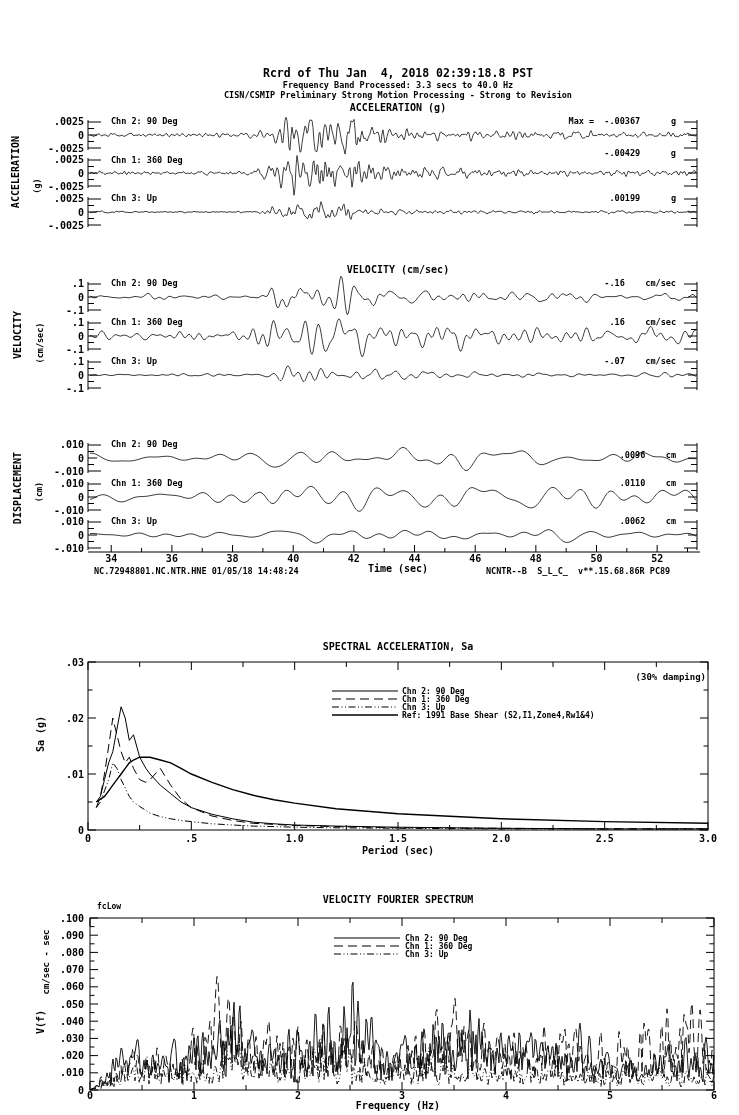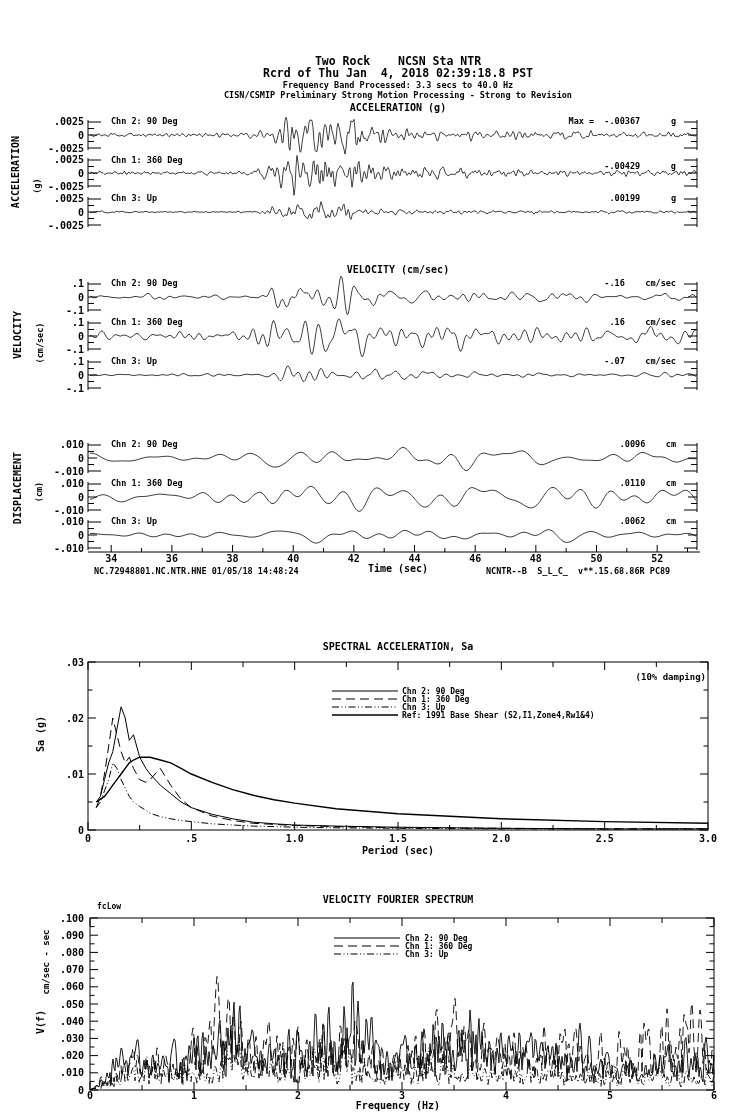--- a/index.html
+++ b/index.html
@@ -342,21 +342,20 @@
       <text x="84" y="1076.3" text-anchor="end" font-size="10" font-family="&quot;DejaVu Sans Mono&quot;,monospace" font-weight="700" fill="#000">.010</text>
       <text x="84" y="1093.5" text-anchor="end" font-size="10" font-family="&quot;DejaVu Sans Mono&quot;,monospace" font-weight="700" fill="#000">0</text>
       <polyline points="90,1090.0 91,1089.4 92,1089.0 93,1088.5 94,1087.6 95,1086.7 96,1086.0 97,1085.6 98,1086.2 99,1086.8 100,1082.6 101,1079.8 102,1080.2 103,1086.0 104,1081.6 105,1084.1 106,1077.9 107,1072.8 108,1076.9 109,1078.1 110,1072.5 111,1085.2 112,1065.4 113,1059.0 114,1068.0 115,1070.8 116,1057.9 117,1059.9 118,1067.2 119,1066.4 120,1056.1 121,1048.1 122,1048.8 123,1057.1 124,1065.0 125,1064.6 126,1060.4 127,1062.1 128,1075.5 129,1066.7 130,1057.3 131,1055.5 132,1056.8 133,1057.7 134,1056.6 135,1052.7 136,1046.2 137,1040.0 138,1039.7 139,1048.8 140,1067.5 141,1073.6 142,1076.6 143,1067.5 144,1060.1 145,1069.0 146,1069.1 147,1060.0 148,1067.0 149,1077.9 150,1073.6 151,1072.2 152,1057.6 153,1054.9 154,1062.1 155,1071.7 156,1072.4 157,1066.1 158,1063.2 159,1066.0 160,1069.2 161,1065.9 162,1059.1 163,1055.8 164,1058.3 165,1063.7 166,1066.6 167,1066.2 168,1068.5 169,1082.5 170,1065.2 171,1054.7 172,1048.2 173,1042.9 174,1038.9 175,1040.1 176,1050.4 177,1069.1 178,1077.0 179,1078.9 180,1063.4 181,1062.0 182,1083.4 183,1059.6 184,1057.5 185,1072.9 186,1070.5 187,1080.7 188,1057.3 189,1045.6 190,1049.0 191,1061.3 192,1063.4 193,1048.7 194,1037.9 195,1046.6 196,1069.9 197,1038.8 198,1035.8 199,1052.5 200,1071.1 201,1060.0 202,1038.9 203,1032.4 204,1049.0 205,1064.4 206,1046.6 207,1057.0 208,1065.6 209,1051.6 210,1059.6 211,1068.7 212,1051.1 213,1046.4 214,1049.0 215,1054.8 216,1059.7 217,1055.4 218,1040.1 219,1024.2 220,1020.2 221,1037.0 222,1067.3 223,1040.7 224,1047.1 225,1074.8 226,1076.5 227,1043.5 228,1028.0 229,1045.4 230,1041.4 231,1025.2 232,1063.2 233,1017.8 234,1002.2 235,1026.6 236,1059.5 237,1044.8 238,1052.3 239,1012.7 240,1005.8 241,1027.8 242,1064.7 243,1069.4 244,1060.3 245,1048.5 246,1059.0 247,1061.5 248,1045.8 249,1042.5 250,1040.9 251,1035.4 252,1029.8 253,1031.8 254,1041.9 255,1053.2 256,1057.0 257,1056.4 258,1063.2 259,1069.3 260,1052.6 261,1050.8 262,1062.6 263,1070.9 264,1059.1 265,1058.4 266,1065.5 267,1073.8 268,1055.4 269,1044.9 270,1043.9 271,1051.5 272,1060.0 273,1058.4 274,1050.3 275,1049.0 276,1062.5 277,1065.8 278,1055.0 279,1061.1 280,1073.1 281,1068.8 282,1055.4 283,1053.2 284,1074.2 285,1054.2 286,1052.9 287,1068.2 288,1036.1 289,1029.3 290,1045.4 291,1078.4 292,1069.0 293,1069.3 294,1059.0 295,1082.2 296,1044.9 297,1030.1 298,1032.6 299,1044.3 300,1051.5 301,1050.1 302,1052.0 303,1067.3 304,1065.3 305,1059.4 306,1071.0 307,1077.1 308,1064.9 309,1044.9 310,1041.2 311,1059.9 312,1064.7 313,1076.1 314,1038.1 315,1013.9 316,1014.9 317,1037.7 318,1063.4 319,1058.6 320,1042.0 321,1047.4 322,1056.7 323,1025.4 324,1025.4 325,1050.0 326,1072.5 327,1045.1 328,1014.3 329,1007.2 330,1031.4 331,1064.7 332,1047.6 333,1073.0 334,1041.4 335,1042.7 336,1064.7 337,1071.8 338,1061.9 339,1055.1 340,1068.3 341,1044.0 342,1057.9 343,1032.4 344,1006.5 345,1018.9 346,1065.9 347,1027.7 348,1047.6 349,1038.6 350,1037.1 351,1032.6 352,985.9 353,982.2 354,1016.5 355,1065.7 356,1059.0 357,1018.3 358,1001.0 359,1017.8 360,1061.0 361,1058.3 362,1063.4 363,1040.5 364,1053.5 365,1043.7 366,1019.1 367,1022.2 368,1041.1 369,1049.8 370,1034.4 371,1017.7 372,1017.4 373,1039.4 374,1068.2 375,1042.8 376,1039.9 377,1043.4 378,1044.7 379,1046.6 380,1056.4 381,1080.0 382,1064.0 383,1066.2 384,1074.7 385,1070.8 386,1057.9 387,1051.3 388,1057.5 389,1080.3 390,1062.9 391,1064.4 392,1080.6 393,1066.3 394,1061.2 395,1057.4 396,1053.1 397,1052.8 398,1063.0 399,1067.8 400,1050.3 401,1044.4 402,1045.2 403,1044.8 404,1040.1 405,1035.4 406,1038.0 407,1052.5 408,1074.3 409,1053.9 410,1053.6 411,1067.8 412,1068.7 413,1067.5 414,1067.9 415,1049.3 416,1045.0 417,1057.7 418,1068.0 419,1058.1 420,1076.3 421,1043.5 422,1031.7 423,1041.2 424,1069.4 425,1063.5 426,1078.7 427,1053.4 428,1054.5 429,1065.9 430,1043.5 431,1053.6 432,1049.6 433,1024.5 434,1031.9 435,1076.5 436,1036.9 437,1042.8 438,1062.6 439,1036.1 440,1047.9 441,1050.6 442,1023.0 443,1024.0 444,1045.7 445,1074.5 446,1073.2 447,1049.1 448,1033.9 449,1032.7 450,1045.1 451,1071.7 452,1055.5 453,1050.0 454,1060.5 455,1071.0 456,1067.7 457,1057.7 458,1033.9 459,1030.3 460,1056.1 461,1043.6 462,1029.7 463,1049.5 464,1052.8 465,1039.9 466,1060.5 467,1059.3 468,1078.8 469,1030.3 470,1010.0 471,1023.9 472,1070.6 473,1031.3 474,1042.9 475,1054.1 476,1034.8 477,1063.4 478,1032.0 479,1018.5 480,1042.7 481,1049.6 482,1031.5 483,1048.4 484,1062.2 485,1048.6 486,1057.8 487,1066.5 488,1054.5 489,1041.2 490,1044.2 491,1070.8 492,1052.9 493,1050.5 494,1064.3 495,1074.7 496,1060.4 497,1048.0 498,1054.1 499,1062.8 500,1037.1 501,1032.8 502,1044.3 503,1058.1 504,1058.8 505,1053.6 506,1061.3 507,1060.0 508,1039.5 509,1035.6 510,1043.4 511,1050.8 512,1048.9 513,1046.3 514,1056.2 515,1066.2 516,1051.4 517,1063.9 518,1050.5 519,1032.8 520,1035.1 521,1053.7 522,1069.9 523,1058.4 524,1056.6 525,1052.1 526,1044.8 527,1040.9 528,1041.6 529,1042.0 530,1037.4 531,1032.6 532,1036.9 533,1057.6 534,1055.2 535,1039.3 536,1040.8 537,1051.9 538,1060.8 539,1057.3 540,1048.3 541,1042.7 542,1042.5 543,1046.2 544,1053.6 545,1068.6 546,1061.2 547,1048.6 548,1046.9 549,1053.4 550,1059.3 551,1055.2 552,1046.8 553,1046.9 554,1064.5 555,1055.4 556,1043.2 557,1051.0 558,1076.8 559,1055.9 560,1060.9 561,1069.3 562,1056.4 563,1064.1 564,1065.5 565,1053.6 566,1058.7 567,1081.1 568,1065.4 569,1073.2 570,1064.9 571,1057.4 572,1061.8 573,1071.7 574,1072.3 575,1062.1 576,1057.4 577,1071.6 578,1051.0 579,1029.5 580,1023.2 581,1032.8 582,1053.4 583,1076.1 584,1080.6 585,1067.3 586,1066.0 587,1071.2 588,1047.5 589,1036.0 590,1038.3 591,1052.5 592,1073.4 593,1074.0 594,1083.3 595,1069.7 596,1067.4 597,1071.3 598,1074.0 599,1069.1 600,1062.0 601,1059.2 602,1064.0 603,1078.8 604,1066.3 605,1058.0 606,1053.7 607,1052.0 608,1053.0 609,1058.0 610,1068.3 611,1077.6 612,1067.7 613,1065.6 614,1066.6 615,1067.4 616,1067.3 617,1068.3 618,1072.1 619,1079.2 620,1077.3 621,1072.3 622,1067.8 623,1064.2 624,1064.3 625,1071.9 626,1074.1 627,1065.3 628,1068.4 629,1076.9 630,1062.5 631,1060.2 632,1068.5 633,1076.9 634,1067.7 635,1068.7 636,1074.6 637,1080.4 638,1081.5 639,1079.4 640,1077.4 641,1075.3 642,1074.1 643,1077.3 644,1076.0 645,1066.8 646,1065.0 647,1072.8 648,1075.0 649,1069.3 650,1075.9 651,1075.4 652,1075.1 653,1072.1 654,1058.4 655,1054.9 656,1061.7 657,1072.9 658,1074.2 659,1063.2 660,1055.0 661,1057.4 662,1073.6 663,1065.2 664,1057.0 665,1056.8 666,1056.6 667,1051.4 668,1045.1 669,1044.5 670,1053.3 671,1071.2 672,1071.7 673,1071.4 674,1076.5 675,1065.3 676,1066.6 677,1080.9 678,1063.5 679,1060.7 680,1072.6 681,1066.1 682,1059.2 683,1072.7 684,1056.2 685,1039.3 686,1037.6 687,1049.7 688,1068.2 689,1077.3 690,1066.1 691,1058.3 692,1064.9 693,1069.9 694,1056.2 695,1061.6 696,1072.1 697,1055.8 698,1058.2 699,1076.8 700,1067.2 701,1069.7 702,1079.2 703,1081.9 704,1060.0 705,1043.0 706,1037.2 707,1044.3 708,1059.8 709,1073.3 710,1071.2 711,1063.6 712,1065.5 713,1074.3 714,1055.1" fill="none" stroke="#000" stroke-width="0.9"></polyline>
       <polyline points="90,1090.0 91,1089.3 92,1088.6 93,1088.7 94,1088.2 95,1088.2 96,1086.2 97,1083.6 98,1084.1 99,1085.0 100,1079.2 101,1076.8 102,1077.7 103,1080.2 104,1081.3 105,1081.0 106,1082.3 107,1085.2 108,1081.5 109,1082.8 110,1086.4 111,1082.7 112,1076.9 113,1075.3 114,1082.0 115,1075.8 116,1074.1 117,1081.6 118,1078.4 119,1081.2 120,1068.8 121,1065.7 122,1077.3 123,1067.8 124,1062.2 125,1066.2 126,1073.3 127,1073.7 128,1068.3 129,1064.7 130,1063.8 131,1060.7 132,1053.5 133,1047.8 134,1050.6 135,1066.5 136,1066.9 137,1055.1 138,1056.7 139,1065.5 140,1073.4 141,1074.2 142,1071.9 143,1071.5 144,1071.9 145,1069.2 146,1064.3 147,1061.0 148,1061.4 149,1064.4 150,1068.9 151,1077.6 152,1071.3 153,1061.3 154,1061.3 155,1078.8 156,1058.4 157,1047.8 158,1051.1 159,1065.8 160,1078.4 161,1073.4 162,1077.0 163,1073.3 164,1062.7 165,1055.5 166,1056.1 167,1062.1 168,1066.0 169,1064.1 170,1063.3 171,1071.9 172,1071.4 173,1063.9 174,1070.3 175,1074.8 176,1068.5 177,1076.6 178,1074.2 179,1077.9 180,1067.9 181,1058.5 182,1058.8 183,1064.6 184,1066.1 185,1060.4 186,1055.8 187,1058.9 188,1071.0 189,1071.1 190,1058.5 191,1046.3 192,1033.8 193,1027.9 194,1036.5 195,1065.0 196,1052.1 197,1043.4 198,1055.9 199,1075.7 200,1064.9 201,1077.6 202,1069.3 203,1073.5 204,1049.2 205,1037.3 206,1038.9 207,1045.4 208,1042.6 209,1029.8 210,1021.0 211,1026.6 212,1049.9 213,1054.1 214,1025.9 215,1004.8 216,986.7 217,976.5 218,980.9 219,1001.5 220,1030.6 221,1051.5 222,1049.4 223,1039.7 224,1041.8 225,1067.5 226,1037.7 227,1014.2 228,1000.0 229,998.2 230,1014.2 231,1055.6 232,1031.8 233,1014.6 234,1020.1 235,1036.7 236,1049.7 237,1053.9 238,1065.0 239,1051.8 240,1028.6 241,1021.5 242,1033.0 243,1059.4 244,1062.6 245,1061.4 246,1071.6 247,1051.0 248,1039.9 249,1037.2 250,1044.7 251,1065.7 252,1059.1 253,1055.8 254,1072.7 255,1044.4 256,1036.5 257,1046.4 258,1066.7 259,1078.2 260,1063.8 261,1057.9 262,1075.7 263,1050.5 264,1038.6 265,1040.6 266,1044.7 267,1037.6 268,1024.7 269,1021.1 270,1035.2 271,1064.5 272,1065.4 273,1076.4 274,1064.9 275,1076.6 276,1046.3 277,1035.7 278,1050.4 279,1060.2 280,1043.3 281,1057.3 282,1056.8 283,1042.3 284,1051.0 285,1077.2 286,1062.3 287,1059.3 288,1054.6 289,1046.8 290,1047.5 291,1069.2 292,1050.1 293,1038.2 294,1044.8 295,1056.8 296,1052.4 297,1035.1 298,1026.8 299,1038.8 300,1073.2 301,1057.2 302,1069.3 303,1057.7 304,1055.0 305,1070.6 306,1043.3 307,1039.8 308,1053.7 309,1068.7 310,1061.7 311,1047.4 312,1046.4 313,1064.7 314,1065.2 315,1068.0 316,1063.4 317,1057.3 318,1070.6 319,1041.8 320,1039.4 321,1072.4 322,1036.9 323,1023.8 324,1032.8 325,1052.3 326,1065.7 327,1066.6 328,1076.4 329,1055.5 330,1040.0 331,1039.2 332,1051.9 333,1068.7 334,1076.2 335,1075.8 336,1070.6 337,1061.7 338,1074.8 339,1046.0 340,1025.8 341,1027.2 342,1055.5 343,1048.0 344,1038.4 345,1059.2 346,1051.2 347,1038.6 348,1044.2 349,1054.6 350,1056.2 351,1053.6 352,1063.2 353,1055.2 354,1031.5 355,1021.0 356,1021.9 357,1029.0 358,1037.8 359,1049.4 360,1072.4 361,1052.0 362,1040.1 363,1041.0 364,1052.6 365,1070.8 366,1071.9 367,1076.0 368,1060.5 369,1054.0 370,1060.3 371,1068.8 372,1049.4 373,1045.5 374,1056.7 375,1076.2 376,1065.5 377,1079.3 378,1060.4 379,1060.9 380,1072.4 381,1050.9 382,1045.8 383,1054.2 384,1070.1 385,1077.1 386,1079.2 387,1077.2 388,1076.9 389,1077.8 390,1076.3 391,1079.2 392,1070.3 393,1058.5 394,1055.0 395,1064.3 396,1073.6 397,1066.8 398,1075.8 399,1056.6 400,1054.1 401,1068.3 402,1068.7 403,1069.1 404,1071.1 405,1064.7 406,1074.7 407,1051.8 408,1045.4 409,1053.3 410,1063.6 411,1059.9 412,1050.7 413,1055.9 414,1063.5 415,1037.4 416,1035.9 417,1059.9 418,1057.3 419,1055.8 420,1069.7 421,1053.7 422,1076.4 423,1040.6 424,1026.5 425,1036.0 426,1062.0 427,1070.9 428,1073.5 429,1058.8 430,1062.6 431,1070.6 432,1058.3 433,1056.4 434,1048.4 435,1029.0 436,1011.5 437,1009.4 438,1026.0 439,1051.6 440,1062.6 441,1050.7 442,1046.5 443,1071.1 444,1043.4 445,1036.9 446,1063.9 447,1042.8 448,1036.0 449,1062.4 450,1043.0 451,1027.7 452,1024.9 453,1018.4 454,1004.8 455,998.4 456,1009.1 457,1034.6 458,1056.8 459,1050.2 460,1033.2 461,1033.0 462,1061.7 463,1041.6 464,1026.4 465,1031.0 466,1041.3 467,1041.9 468,1033.5 469,1029.5 470,1036.6 471,1052.8 472,1073.1 473,1067.7 474,1060.9 475,1058.0 476,1062.2 477,1079.8 478,1064.2 479,1063.3 480,1070.3 481,1067.2 482,1048.5 483,1029.9 484,1023.0 485,1033.0 486,1058.2 487,1061.5 488,1048.9 489,1047.9 490,1048.6 491,1048.1 492,1050.5 493,1058.0 494,1064.5 495,1058.9 496,1045.8 497,1036.5 498,1036.5 499,1043.6 500,1051.8 501,1058.1 502,1068.8 503,1063.9 504,1047.3 505,1043.3 506,1054.3 507,1074.8 508,1055.5 509,1053.3 510,1060.9 511,1081.5 512,1056.5 513,1040.5 514,1032.8 515,1039.4 516,1063.5 517,1059.2 518,1057.9 519,1070.0 520,1051.3 521,1058.2 522,1062.5 523,1047.4 524,1059.1 525,1057.7 526,1043.8 527,1053.8 528,1070.3 529,1057.9 530,1069.5 531,1065.4 532,1066.3 533,1071.1 534,1064.0 535,1078.4 536,1061.0 537,1058.2 538,1063.7 539,1063.8 540,1055.7 541,1055.3 542,1070.9 543,1038.3 544,1025.3 545,1034.3 546,1065.9 547,1050.1 548,1045.6 549,1055.4 550,1067.1 551,1076.9 552,1066.7 553,1055.9 554,1055.9 555,1076.2 556,1048.2 557,1043.2 558,1063.7 559,1048.8 560,1033.7 561,1035.7 562,1042.8 563,1040.9 564,1031.5 565,1029.1 566,1043.7 567,1072.7 568,1045.6 569,1043.8 570,1055.8 571,1067.9 572,1063.3 573,1048.3 574,1035.2 575,1028.3 576,1029.0 577,1038.9 578,1060.7 579,1060.8 580,1046.1 581,1047.9 582,1062.4 583,1072.9 584,1061.9 585,1058.5 586,1055.2 587,1052.4 588,1055.7 589,1069.7 590,1067.9 591,1062.6 592,1070.6 593,1076.5 594,1076.8 595,1072.0 596,1065.3 597,1064.4 598,1060.3 599,1047.9 600,1035.2 601,1032.3 602,1044.8 603,1074.5 604,1058.4 605,1059.0 606,1076.9 607,1065.5 608,1062.2 609,1063.5 610,1063.2 611,1062.5 612,1067.0 613,1077.8 614,1078.6 615,1077.0 616,1076.5 617,1063.7 618,1042.5 619,1031.5 620,1035.9 621,1051.8 622,1064.5 623,1057.8 624,1047.4 625,1052.3 626,1072.5 627,1046.4 628,1046.7 629,1071.9 630,1056.7 631,1057.6 632,1078.9 633,1063.0 634,1072.9 635,1065.7 636,1064.5 637,1076.1 638,1071.6 639,1048.5 640,1032.0 641,1036.3 642,1073.9 643,1036.1 644,1023.1 645,1029.6 646,1040.3 647,1038.8 648,1029.7 649,1029.4 650,1044.7 651,1070.3 652,1075.8 653,1063.3 654,1053.7 655,1061.0 656,1075.5 657,1072.2 658,1068.6 659,1070.9 660,1051.8 661,1028.7 662,1025.9 663,1045.5 664,1076.1 665,1061.5 666,1027.1 667,1008.8 668,1019.3 669,1062.0 670,1040.5 671,1040.7 672,1072.0 673,1054.7 674,1067.1 675,1054.1 676,1047.1 677,1055.6 678,1058.7 679,1043.0 680,1028.6 681,1033.8 682,1077.5 683,1029.4 684,1014.5 685,1017.0 686,1024.0 687,1026.3 688,1030.3 689,1052.7 690,1039.4 691,1009.7 692,1003.1 693,1017.9 694,1047.9 695,1061.0 696,1052.7 697,1071.2 698,1043.3 699,1020.6 700,1009.9 701,1015.6 702,1039.3 703,1063.4 704,1043.7 705,1049.6 706,1070.4 707,1066.4 708,1073.4 709,1060.0 710,1063.3 711,1064.5 712,1049.9 713,1050.8 714,1074.6" fill="none" stroke="#000" stroke-width="0.9" stroke-dasharray="9,5"></polyline>
       <polyline points="90,1090.0 91,1089.5 92,1089.2 93,1088.4 94,1088.7 95,1088.9 96,1088.1 97,1086.0 98,1085.4 99,1087.5 100,1086.4 101,1088.7 102,1083.1 103,1080.7 104,1081.9 105,1085.9 106,1086.8 107,1085.5 108,1084.9 109,1083.4 110,1078.1 111,1077.1 112,1081.3 113,1085.1 114,1086.6 115,1078.0 116,1073.4 117,1074.1 118,1078.6 119,1083.9 120,1084.9 121,1080.1 122,1074.0 123,1070.0 124,1072.0 125,1082.6 126,1075.4 127,1074.4 128,1081.7 129,1078.3 130,1075.4 131,1073.7 132,1070.0 133,1067.7 134,1071.8 135,1080.8 136,1068.8 137,1067.6 138,1074.6 139,1083.1 140,1078.2 141,1077.8 142,1075.5 143,1073.7 144,1080.9 145,1069.2 146,1057.8 147,1056.4 148,1065.9 149,1083.9 150,1071.9 151,1072.1 152,1072.3 153,1066.4 154,1060.1 155,1060.8 156,1070.9 157,1079.3 158,1073.4 159,1079.1 160,1082.4 161,1083.5 162,1073.2 163,1069.1 164,1071.3 165,1076.1 166,1076.5 167,1073.6 168,1075.5 169,1080.3 170,1069.6 171,1069.2 172,1079.0 173,1077.5 174,1080.2 175,1075.6 176,1071.8 177,1080.7 178,1073.5 179,1073.3 180,1078.3 181,1066.2 182,1067.2 183,1084.5 184,1067.8 185,1065.1 186,1070.3 187,1075.8 188,1074.9 189,1072.3 190,1075.1 191,1081.6 192,1073.1 193,1072.1 194,1074.5 195,1076.3 196,1078.0 197,1084.0 198,1075.0 199,1074.4 200,1079.5 201,1065.3 202,1060.2 203,1064.8 204,1076.5 205,1080.6 206,1081.1 207,1073.7 208,1074.5 209,1083.9 210,1076.3 211,1078.6 212,1084.2 213,1079.3 214,1070.8 215,1066.4 216,1067.9 217,1072.5 218,1076.3 219,1082.0 220,1071.8 221,1061.6 222,1060.5 223,1079.5 224,1054.1 225,1040.3 226,1041.0 227,1051.0 228,1059.5 229,1059.1 230,1057.5 231,1066.2 232,1070.2 233,1055.5 234,1055.0 235,1061.9 236,1063.1 237,1053.2 238,1043.0 239,1041.6 240,1050.4 241,1063.9 242,1074.1 243,1079.4 244,1075.7 245,1063.7 246,1058.3 247,1065.0 248,1076.0 249,1061.4 250,1062.1 251,1073.9 252,1076.8 253,1075.3 254,1078.2 255,1073.2 256,1064.0 257,1059.1 258,1062.3 259,1071.1 260,1076.7 261,1071.1 262,1063.2 263,1060.5 264,1063.2 265,1067.3 266,1068.3 267,1068.3 268,1073.5 269,1076.5 270,1064.0 271,1059.1 272,1060.2 273,1063.5 274,1065.5 275,1066.1 276,1068.4 277,1074.9 278,1082.8 279,1077.1 280,1080.4 281,1078.0 282,1071.3 283,1069.0 284,1071.5 285,1080.2 286,1075.3 287,1069.4 288,1068.8 289,1071.6 290,1074.9 291,1075.2 292,1074.1 293,1075.7 294,1083.3 295,1077.6 296,1077.7 297,1082.8 298,1077.2 299,1083.6 300,1071.1 301,1062.7 302,1060.3 303,1063.4 304,1070.0 305,1079.4 306,1075.9 307,1069.3 308,1067.3 309,1070.5 310,1076.1 311,1074.9 312,1064.3 313,1053.5 314,1048.6 315,1052.0 316,1061.0 317,1069.8 318,1074.6 319,1082.7 320,1064.9 321,1051.2 322,1046.2 323,1054.4 324,1080.5 325,1059.8 326,1058.0 327,1072.9 328,1065.3 329,1056.2 330,1056.1 331,1058.9 332,1059.8 333,1059.4 334,1061.6 335,1068.1 336,1077.0 337,1083.9 338,1081.4 339,1081.7 340,1075.5 341,1065.4 342,1057.5 343,1052.6 344,1050.5 345,1051.2 346,1057.0 347,1072.3 348,1063.7 349,1050.8 350,1049.5 351,1060.2 352,1084.4 353,1067.5 354,1068.6 355,1076.3 356,1080.7 357,1074.7 358,1070.0 359,1072.7 360,1081.8 361,1074.4 362,1082.4 363,1069.0 364,1062.1 365,1064.7 366,1076.6 367,1073.9 368,1070.3 369,1073.3 370,1077.3 371,1078.1 372,1077.6 373,1080.3 374,1081.7 375,1078.6 376,1081.7 377,1080.3 378,1077.5 379,1079.0 380,1082.2 381,1083.0 382,1080.7 383,1079.7 384,1081.7 385,1084.5 386,1080.5 387,1073.0 388,1066.4 389,1063.1 390,1063.9 391,1068.5 392,1076.7 393,1077.6 394,1068.6 395,1063.1 396,1060.6 397,1061.5 398,1065.9 399,1073.8 400,1079.6 401,1070.6 402,1067.9 403,1070.8 404,1079.5 405,1075.9 406,1071.0 407,1069.7 408,1069.8 409,1071.0 410,1075.0 411,1084.7 412,1077.3 413,1082.7 414,1072.5 415,1066.5 416,1068.5 417,1076.9 418,1084.0 419,1074.3 420,1064.3 421,1061.5 422,1068.6 423,1081.1 424,1071.8 425,1073.5 426,1074.6 427,1066.0 428,1054.1 429,1047.3 430,1049.6 431,1059.1 432,1069.0 433,1071.7 434,1068.9 435,1068.8 436,1073.6 437,1080.2 438,1082.8 439,1085.6 440,1075.1 441,1064.6 442,1058.3 443,1059.0 444,1064.9 445,1069.5 446,1068.3 447,1065.9 448,1069.5 449,1083.6 450,1073.7 451,1077.8 452,1073.0 453,1064.8 454,1067.2 455,1079.1 456,1076.9 457,1079.1 458,1078.9 459,1075.7 460,1082.7 461,1075.8 462,1072.8 463,1075.4 464,1079.7 465,1081.2 466,1079.5 467,1077.5 468,1074.7 469,1070.4 470,1066.4 471,1065.5 472,1068.8 473,1074.1 474,1076.2 475,1073.9 476,1072.7 477,1077.3 478,1080.1 479,1074.3 480,1075.8 481,1080.8 482,1080.8 483,1074.5 484,1069.3 485,1068.6 486,1072.1 487,1077.5 488,1084.5 489,1078.2 490,1072.7 491,1071.4 492,1078.0 493,1074.7 494,1067.1 495,1068.1 496,1075.5 497,1082.4 498,1079.4 499,1075.3 500,1079.4 501,1076.1 502,1071.5 503,1080.7 504,1069.8 505,1064.4 506,1071.8 507,1075.5 508,1066.7 509,1069.0 510,1075.8 511,1077.4 512,1073.5 513,1074.5 514,1081.3 515,1070.7 516,1072.8 517,1077.9 518,1066.9 519,1068.7 520,1082.9 521,1073.7 522,1075.7 523,1084.1 524,1081.9 525,1078.8 526,1077.7 527,1075.4 528,1062.3 529,1058.5 530,1065.8 531,1083.3 532,1073.8 533,1074.9 534,1077.8 535,1074.0 536,1068.6 537,1068.7 538,1076.2 539,1082.2 540,1084.5 541,1075.5 542,1072.5 543,1079.3 544,1076.2 545,1073.4 546,1081.6 547,1074.6 548,1070.3 549,1070.8 550,1071.2 551,1069.8 552,1070.2 553,1076.6 554,1077.2 555,1068.4 556,1065.7 557,1066.3 558,1068.0 559,1071.1 560,1079.0 561,1076.5 562,1071.0 563,1074.1 564,1085.2 565,1077.3 566,1081.5 567,1079.3 568,1078.8 569,1081.4 570,1074.5 571,1077.0 572,1081.0 573,1075.0 574,1079.0 575,1079.5 576,1075.4 577,1078.2 578,1082.3 579,1079.3 580,1074.4 581,1074.4 582,1081.6 583,1079.6 584,1080.2 585,1083.2 586,1082.1 587,1078.8 588,1072.2 589,1074.3 590,1082.9 591,1074.7 592,1081.4 593,1072.0 594,1065.6 595,1069.7 596,1082.0 597,1080.3 598,1082.3 599,1073.6 600,1074.2 601,1086.9 602,1075.5 603,1076.4 604,1084.6 605,1083.9 606,1079.0 607,1071.9 608,1070.8 609,1074.7 610,1079.4 611,1081.0 612,1082.9 613,1079.8 614,1072.0 615,1069.6 616,1074.2 617,1086.0 618,1080.0 619,1085.1 620,1080.7 621,1084.8 622,1076.0 623,1070.3 624,1070.4 625,1074.0 626,1076.0 627,1074.0 628,1072.1 629,1074.5 630,1082.6 631,1078.7 632,1075.1 633,1074.1 634,1073.3 635,1073.1 636,1075.1 637,1079.6 638,1083.9 639,1082.5 640,1079.0 641,1078.8 642,1083.2 643,1084.3 644,1084.2 645,1076.5 646,1072.7 647,1073.9 648,1078.2 649,1080.2 650,1077.8 651,1076.5 652,1080.7 653,1080.1 654,1074.8 655,1075.0 656,1077.0 657,1075.3 658,1070.5 659,1067.6 660,1069.4 661,1074.6 662,1078.2 663,1076.7 664,1074.8 665,1077.9 666,1083.4 667,1076.7 668,1078.2 669,1086.0 670,1083.7 671,1081.5 672,1074.8 673,1073.3 674,1076.0 675,1078.1 676,1075.4 677,1071.7 678,1071.7 679,1076.7 680,1084.5 681,1087.0 682,1081.2 683,1080.3 684,1083.6 685,1074.2 686,1070.9 687,1073.2 688,1078.2 689,1080.4 690,1078.4 691,1077.9 692,1083.1 693,1080.0 694,1076.9 695,1080.1 696,1084.5 697,1080.7 698,1083.2 699,1083.2 700,1079.2 701,1077.1 702,1075.7 703,1075.7 704,1078.9 705,1085.0 706,1076.9 707,1074.0 708,1074.6 709,1076.5 710,1078.0 711,1079.9 712,1085.4 713,1079.7 714,1075.6" fill="none" stroke="#000" stroke-width="0.9" stroke-dasharray="7,2.5,1,2.5,1,2.5"></polyline>
       <line x1="334" y1="938" x2="400" y2="938" stroke="#000" stroke-width="1.1"></line>
       <line x1="334" y1="946" x2="400" y2="946" stroke="#000" stroke-width="1.1" stroke-dasharray="9,5"></line>
       <line x1="334" y1="954" x2="400" y2="954" stroke="#000" stroke-width="1.1" stroke-dasharray="7,2.5,1,2.5,1,2.5"></line>
     </svg>
 
-  <div class="ctr f115 pre" style="top:54px">Two Rock    NCSN Sta NTR</div>
   <div class="ctr f115 pre" style="top:66px">Rcrd of Thu Jan  4, 2018 02:39:18.8 PST</div>
   <div class="ctr f85" style="top:80px">Frequency Band Processed: 3.3 secs to 40.0 Hz</div>
   <div class="ctr f85" style="top:90px">CISN/CSMIP Preliminary Strong Motion Processing - Strong to Revision</div>
 
   <div class="ctr f11" style="top:102px">ACCELERATION (g)</div>
   <div class="ctr f11" style="top:264px">VELOCITY (cm/sec)</div>
 
   <div class="rot f10" style="left:15px;top:172px">ACCELERATION</div>
   <div class="rot f85" style="left:37px;top:186px">(g)</div>
   <div class="rot f10" style="left:17px;top:335px">VELOCITY</div>
@@ -368,35 +367,35 @@
   <div class="abs f85" style="left:111px;top:155px">Chn 1: 360 Deg</div>
   <div class="abs f85" style="left:111px;top:193px">Chn 3: Up</div>
   <div class="abs f85" style="left:111px;top:278px">Chn 2: 90 Deg</div>
   <div class="abs f85" style="left:111px;top:317px">Chn 1: 360 Deg</div>
   <div class="abs f85" style="left:111px;top:356px">Chn 3: Up</div>
   <div class="abs f85" style="left:111px;top:439px">Chn 2: 90 Deg</div>
   <div class="abs f85" style="left:111px;top:478px">Chn 1: 360 Deg</div>
   <div class="abs f85" style="left:111px;top:516px">Chn 3: Up</div>
 
   <div class="rightbox f85" style="top:116px">Max =  -.00367      g</div>
-  <div class="rightbox f85" style="top:161px">-.00429      g</div>
+  <div class="rightbox f85" style="top:148px">-.00429      g</div>
   <div class="rightbox f85" style="top:193px">.00199      g</div>
   <div class="rightbox f85" style="top:278px">-.16    cm/sec</div>
   <div class="rightbox f85" style="top:317px">.16    cm/sec</div>
   <div class="rightbox f85" style="top:356px">-.07    cm/sec</div>
-  <div class="rightbox f85" style="top:439px">.0096    cm</div>
+  <div class="rightbox f85" style="top:450px">.0096    cm</div>
   <div class="rightbox f85" style="top:478px">.0110    cm</div>
   <div class="rightbox f85" style="top:516px">.0062    cm</div>
 
   <div class="ctr f10" style="top:563px">Time (sec)</div>
   <div class="abs f85 pre" style="left:94px;top:566px">NC.72948801.NC.NTR.HNE 01/05/18 14:48:24</div>
   <div class="abs f85 pre" style="left:486px;top:566px">NCNTR--B  S_L_C_  v**.15.68.86R PC89</div>
 
   <div class="ctr f11" style="top:641px">SPECTRAL ACCELERATION, Sa</div>
-  <div class="abs f9" style="left:400px;width:306px;text-align:right;top:672px">(10% damping)</div>
+  <div class="abs f9" style="left:400px;width:306px;text-align:right;top:672px">(30% damping)</div>
   <div class="abs f8" style="left:402px;top:687px">Chn 2: 90 Deg</div>
   <div class="abs f8" style="left:402px;top:695px">Chn 1: 360 Deg</div>
   <div class="abs f8" style="left:402px;top:703px">Chn 3: Up</div>
   <div class="abs f8" style="left:402px;top:711px">Ref: 1991 Base Shear (S2,I1,Zone4,Rw1&amp;4)</div>
   <div class="rot f10" style="left:40px;top:734px">Sa (g)</div>
   <div class="ctr f10" style="top:845px">Period (sec)</div>
 
   <div class="ctr f11" style="top:894px">VELOCITY FOURIER SPECTRUM</div>
   <div class="abs f8" style="left:97px;top:902px">fcLow</div>
   <div class="abs f8" style="left:405px;top:934px">Chn 2: 90 Deg</div>

